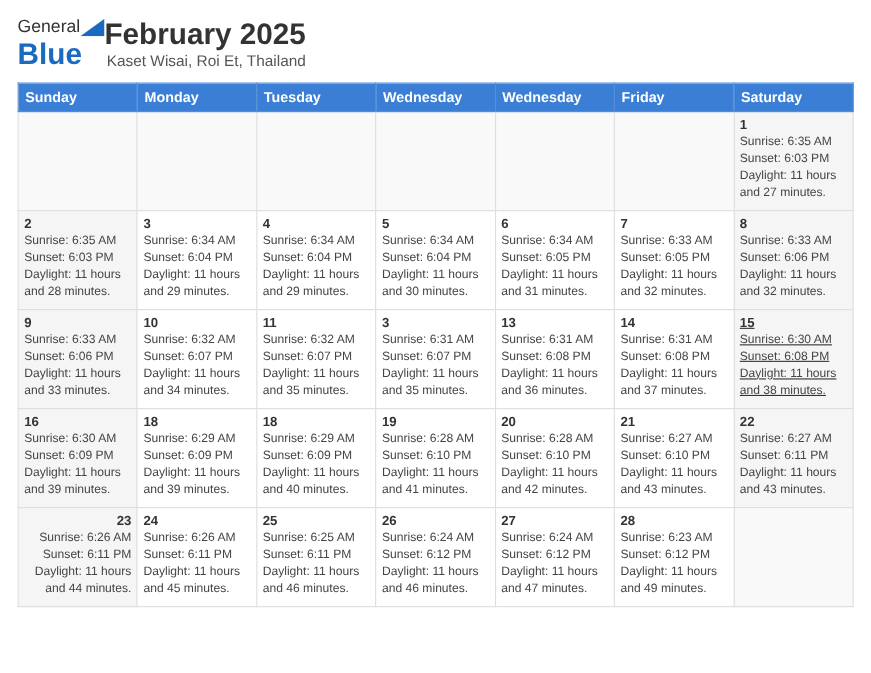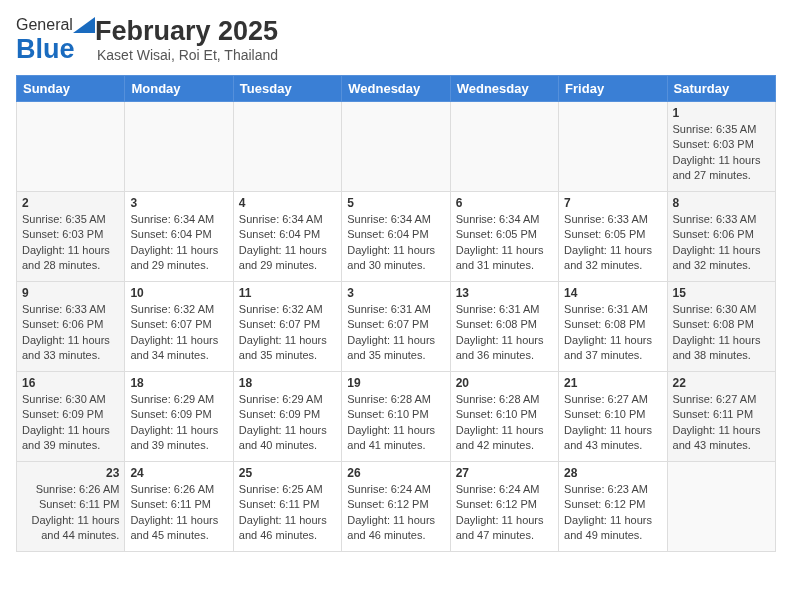--- a/index.html
+++ b/index.html
@@ -213,21 +213,21 @@
 Daylight: 11 hours
 and 36 minutes.</div>
         </td>
         <td>
           <span class="day-num">14</span>
           <div class="day-info" style="white-space: pre-line;">Sunrise: 6:31 AM
 Sunset: 6:08 PM
 Daylight: 11 hours
 and 37 minutes.</div>
         </td>
-        <td style="background: rgb(245, 245, 245);">
+        <td style="background: rgb(245, 245, 245); text-decoration: underline;">
           <span class="day-num">15</span>
           <div class="day-info" style="white-space: pre-line;">Sunrise: 6:30 AM
 Sunset: 6:08 PM
 Daylight: 11 hours
 and 38 minutes.</div>
         </td>
       </tr>
       <tr>
         <td style="background: rgb(245, 245, 245);">
           <span class="day-num">16</span>

